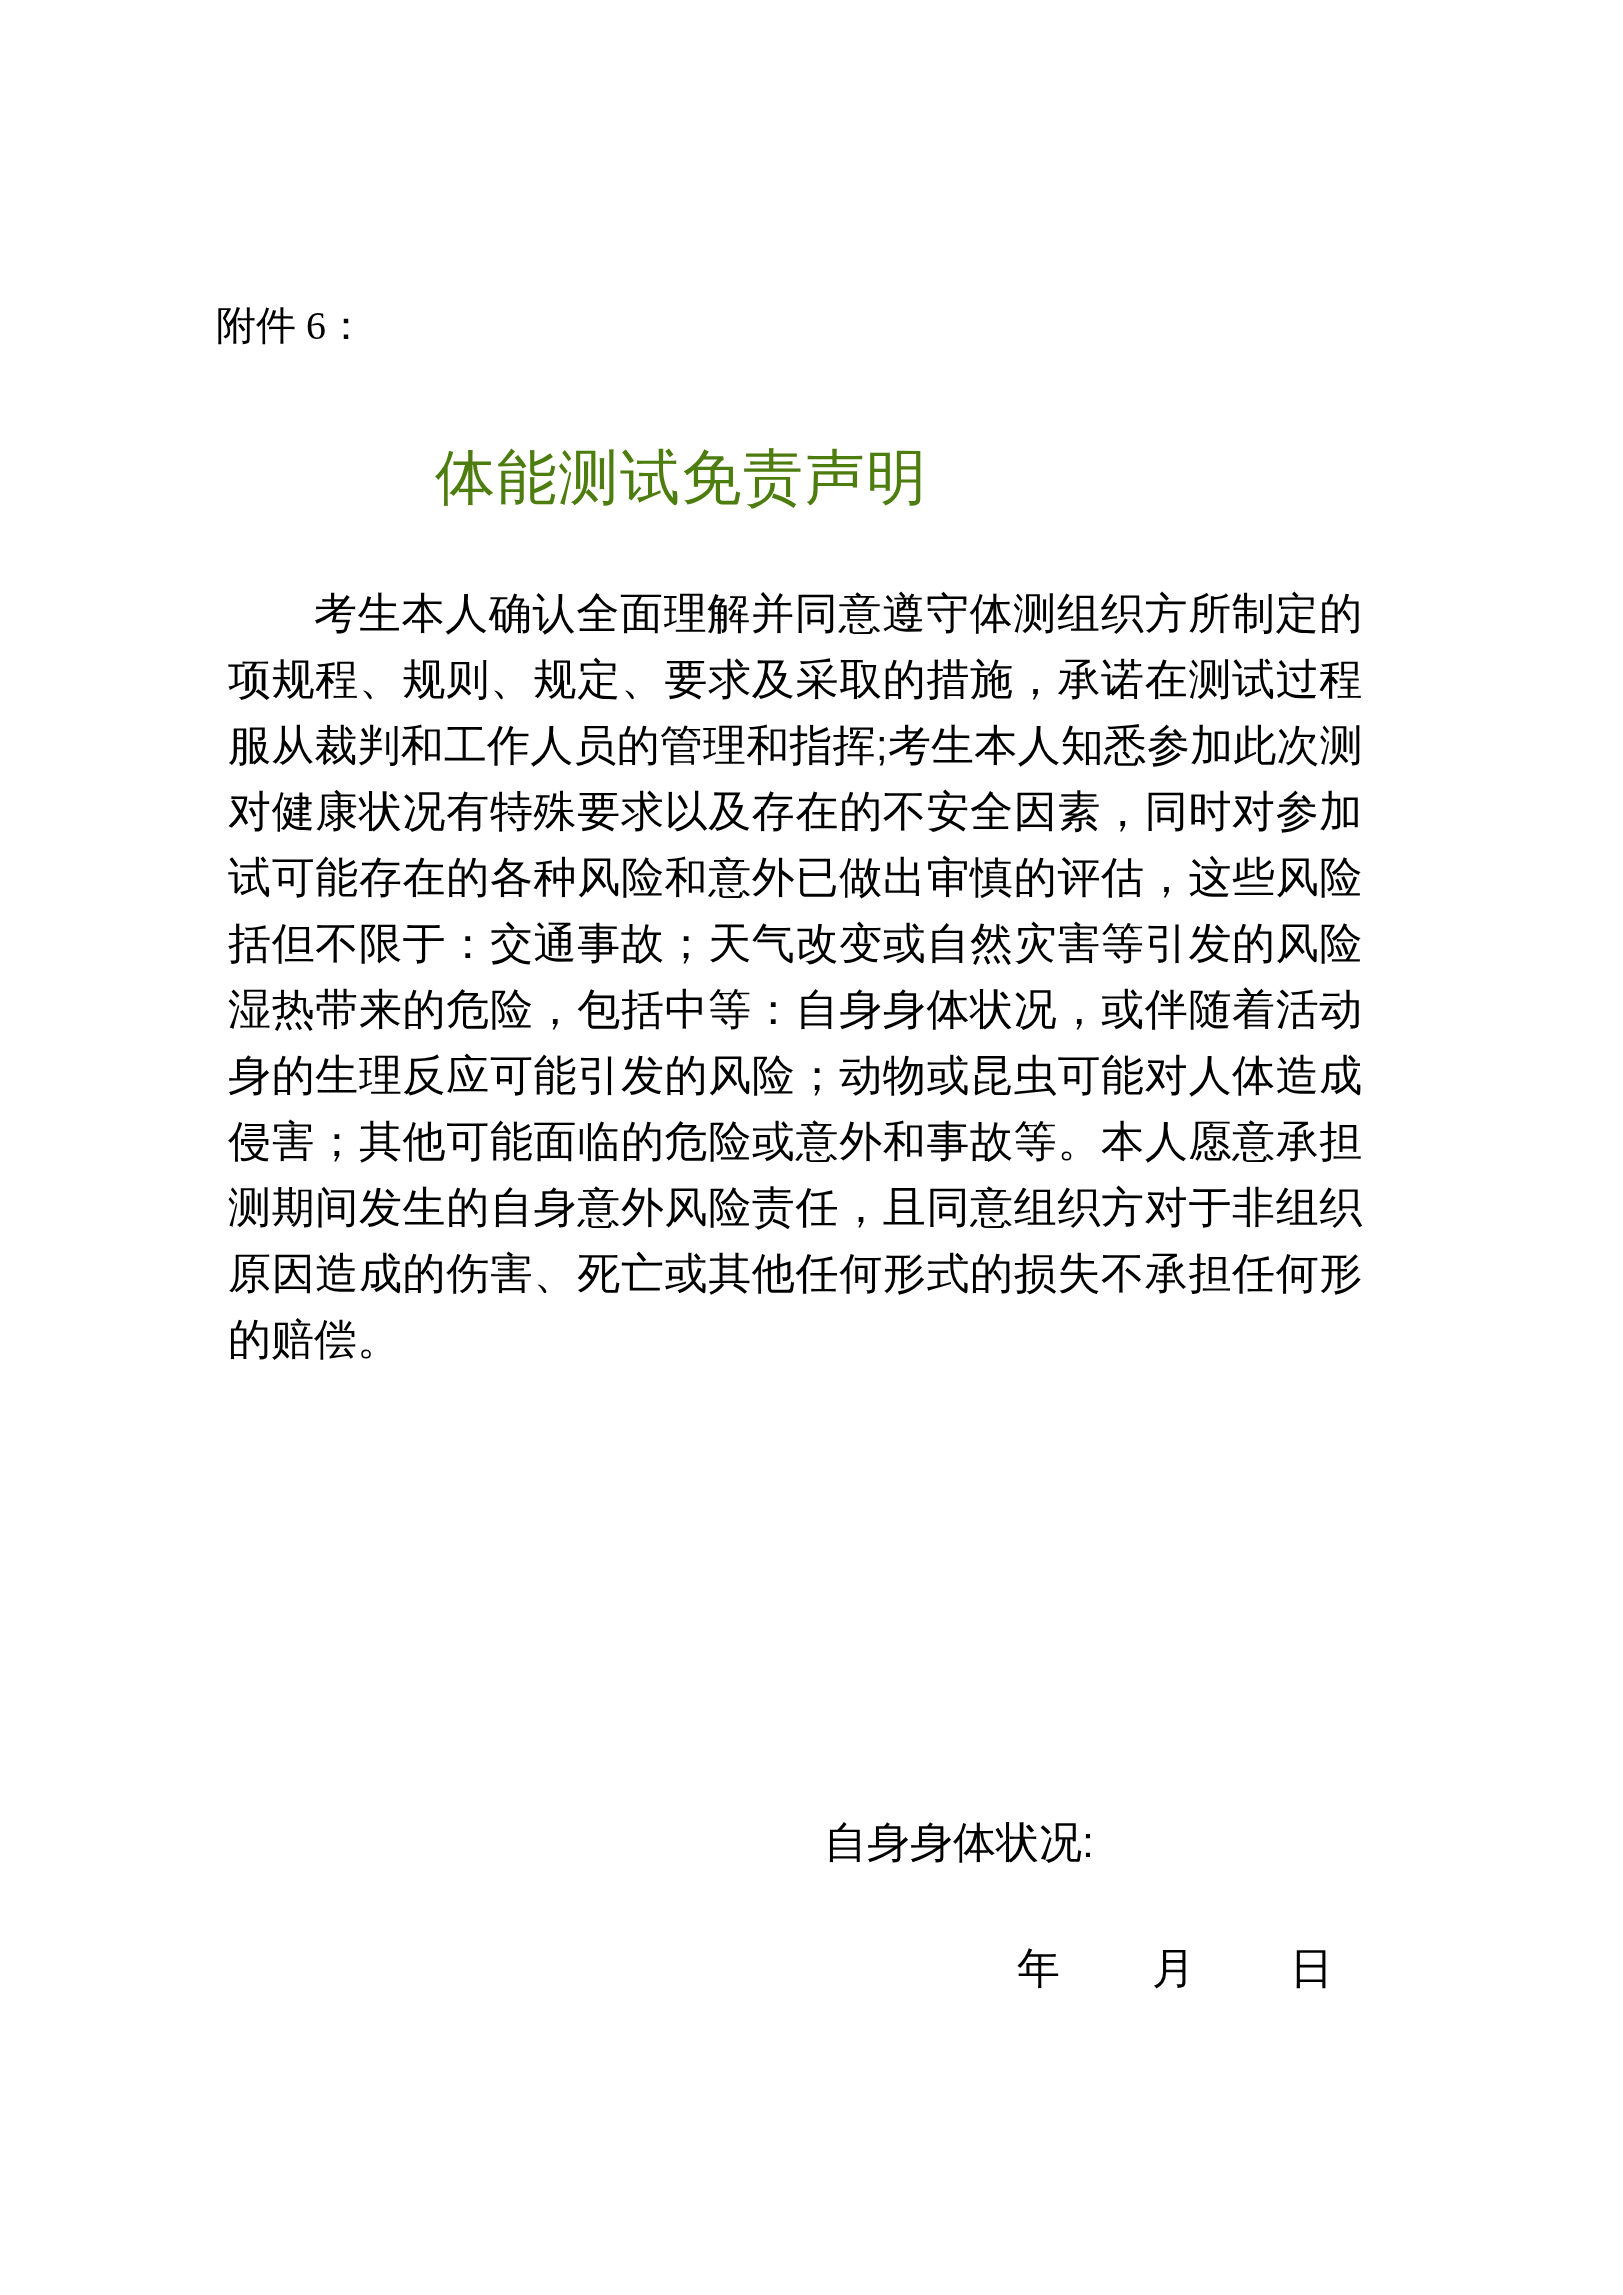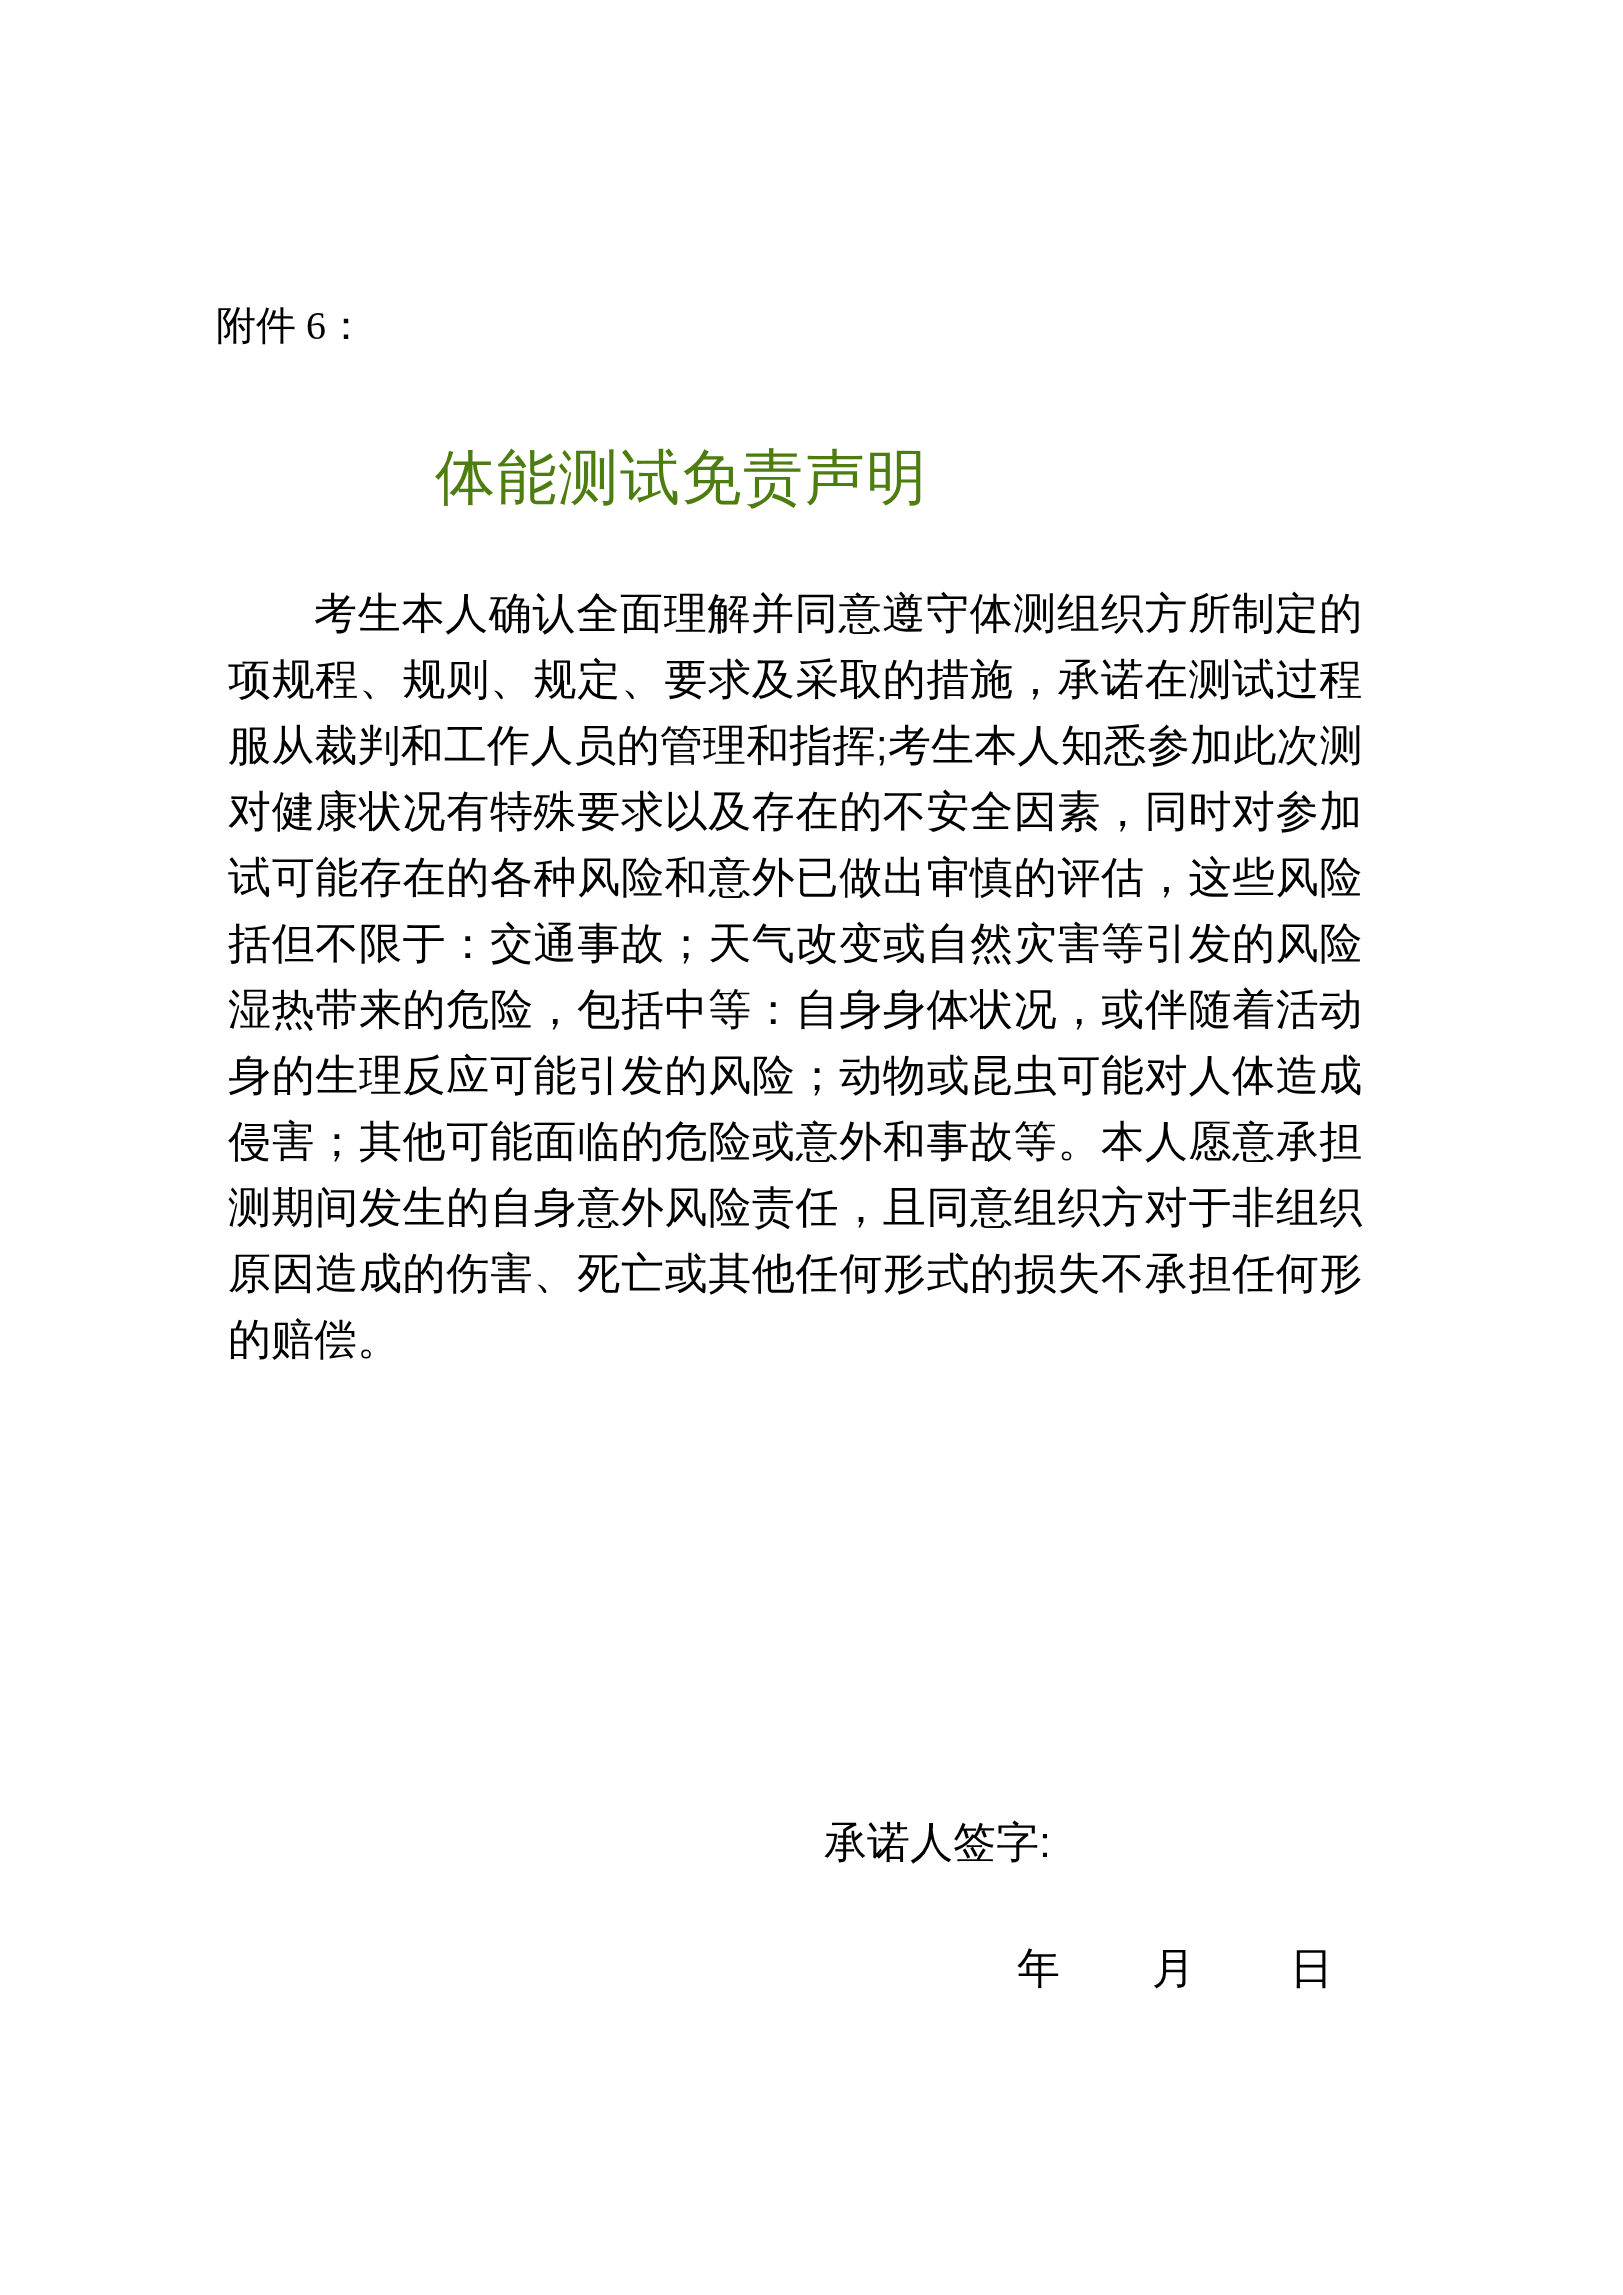--- a/index.html
+++ b/index.html
@@ -82,20 +82,20 @@
 <div class="page">
 
   <div class="attachment-label">附件 6：</div>
 
   <h1 class="doc-title">体能测试免责声明</h1>
 
   <div class="body-block">
     <p>考生本人确认全面理解并同意遵守体测组织方所制定的各项规程、规则、规定、要求及采取的措施，承诺在测试过程中服从裁判和工作人员的管理和指挥;考生本人知悉参加此次测试对健康状况有特殊要求以及存在的不安全因素，同时对参加测试可能存在的各种风险和意外已做出审慎的评估，这些风险包括但不限于：交通事故；天气改变或自然灾害等引发的风险；湿热带来的危险，包括中等：自身身体状况，或伴随着活动本身的生理反应可能引发的风险；动物或昆虫可能对人体造成的侵害；其他可能面临的危险或意外和事故等。本人愿意承担体测期间发生的自身意外风险责任，且同意组织方对于非组织方原因造成的伤害、死亡或其他任何形式的损失不承担任何形式的赔偿。</p>
   </div>
 
-  <div class="signature-label">承诺人签字:</div>
+  <div class="signature-label">自身身体状况:</div>
 
   <span class="date-unit date-year">年</span>
   <span class="date-unit date-month">月</span>
   <span class="date-unit date-day">日</span>
 
 </div>
 
 
 </body></html>

